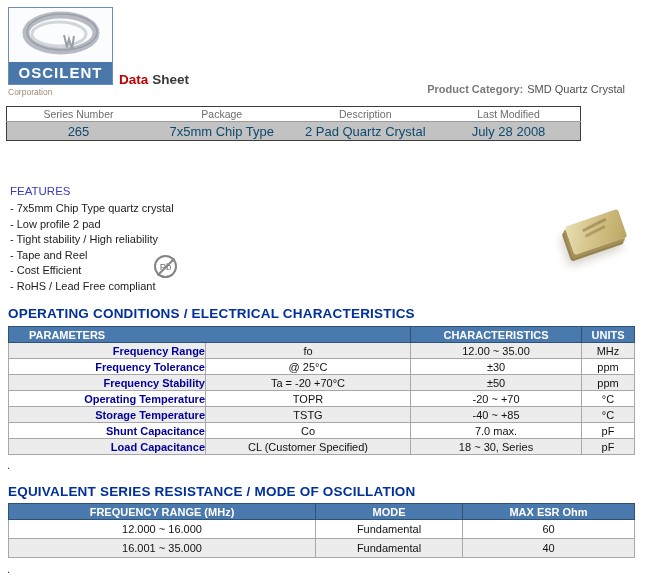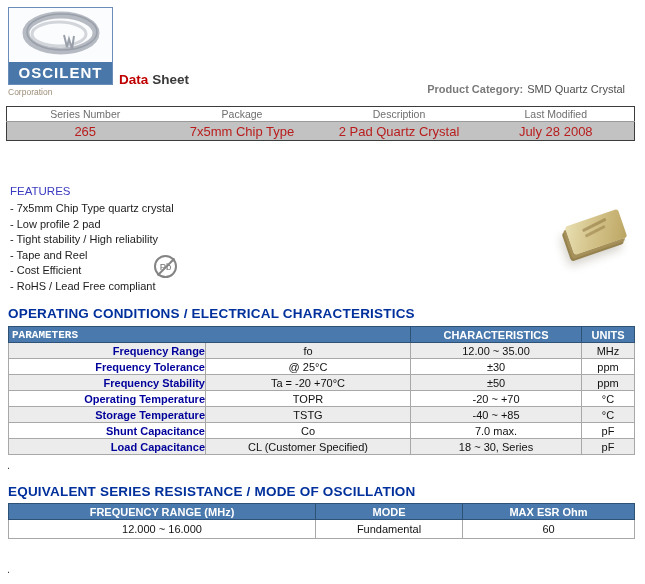--- a/index.html
+++ b/index.html
@@ -16,24 +16,24 @@
 
   
   .ds-title { position:absolute; left:119px; top:72px; font-size:13.5px; font-weight:bold; }
   .ds-title .w1 { color:#c00000; }
   .ds-title .w2 { color:#3a3a3a; margin-left:4px; }
   .prod-cat { position:absolute; right:20px; top:83px; font-size:11px; }
   .prod-cat .lbl { color:#7a7a7a; font-weight:bold;margin-left:29px; }
   .prod-cat .val { color:#4f4f4f; margin-left:4px; }
 
   
-  .info-table { position:absolute; left:6px; top:106px; width:629px; border-collapse:collapse; }
+  .info-table { position:absolute; left:6px; top:106px; width:575px; border-collapse:collapse; }
   .info-table { border:1px solid #3c3c3c; }
   .info-table th { height:15px; font-size:10.5px; font-weight:normal; color:#6e6e6e; background:#ffffff; text-align:center; }
-  .info-table td { height:19px; font-size:13px; color:#b91c1c; background:#c2c2c2; text-align:center; border-top:1px solid #9a9a9a; }
+  .info-table td { height:19px; font-size:13px; color:#0c4a6e; background:#c2c2c2; text-align:center; border-top:1px solid #9a9a9a; }
   .info-table th, .info-table td { width:25%; }
 
   
   .features { position:absolute; left:10px; top:166px; width:330px; }
   .features-heading { font-size:11.5px; color:#3a3ac0; margin-bottom:4px;margin-top:19px; }
   .feature-item { font-size:11px; color:#1c1c1c; line-height:15.5px; }
 
   .pb-icon { position:absolute; left:154px; top:255px; width:23px; height:23px; border:2px solid #848484; border-radius:50%;
              display:flex; align-items:center; justify-content:center; font-size:9.5px; font-weight:normal; color:#6f6f6f; }
   .pb-icon::after { content:""; position:absolute; width:24px; height:2px; background:#848484; transform:rotate(-45deg); }
@@ -53,21 +53,21 @@
   #heading-esr { top:484px; }
 
   
   .blue-table { position:absolute; left:8px; width:626px; border-collapse:collapse; border:1px solid #787878; table-layout:fixed; }
   .blue-table th { background:#4a79ad; color:#ffffff; font-size:11px; font-weight:bold; height:16px;
                    border:1px solid #2e5176; text-align:center; }
   .blue-table td { font-size:11px; color:#111111; height:16px; border:1px solid #a8a8a8; text-align:center; background:#ffffff; }
   .blue-table tr.alt td { background:#ececec; }
 
   #op-table  { top:326px; }
-  #op-table th.params { text-align:left; padding-left:3px;font-family:Liberation Mono, monospace; }
+  #op-table th.params { text-align:left; padding-left:20px; }
   #op-table td.param  { text-align:right; padding-left:5px; font-weight:bold; color:#00009b; }
 
   #esr-table { top:503px; }
   #esr-table td { height:19px; }
 
   .tiny-dot { position:absolute; left:7px; font-size:11px; color:#444; }
   #dot1 { top:459px; }
   #dot2 { top:563px; }
 </style>
 </head>
@@ -207,18 +207,23 @@
         <tr>
       <th>FREQUENCY RANGE (MHz)</th>
       <th>MODE</th>
       <th>MAX ESR Ohm</th>
     </tr>
     <tr>
       <td>12.000 ~ 16.000</td>
       <td>Fundamental</td>
       <td>60</td>
     </tr>
+    <tr class="alt">
+      <td>16.001 ~ 35.000</td>
+      <td>Fundamental</td>
+      <td>40</td>
+    </tr>
   </tbody>
     </table>
 
   <div class="tiny-dot" id="dot2">.</div>
 
 </div>
 
 </body></html>

